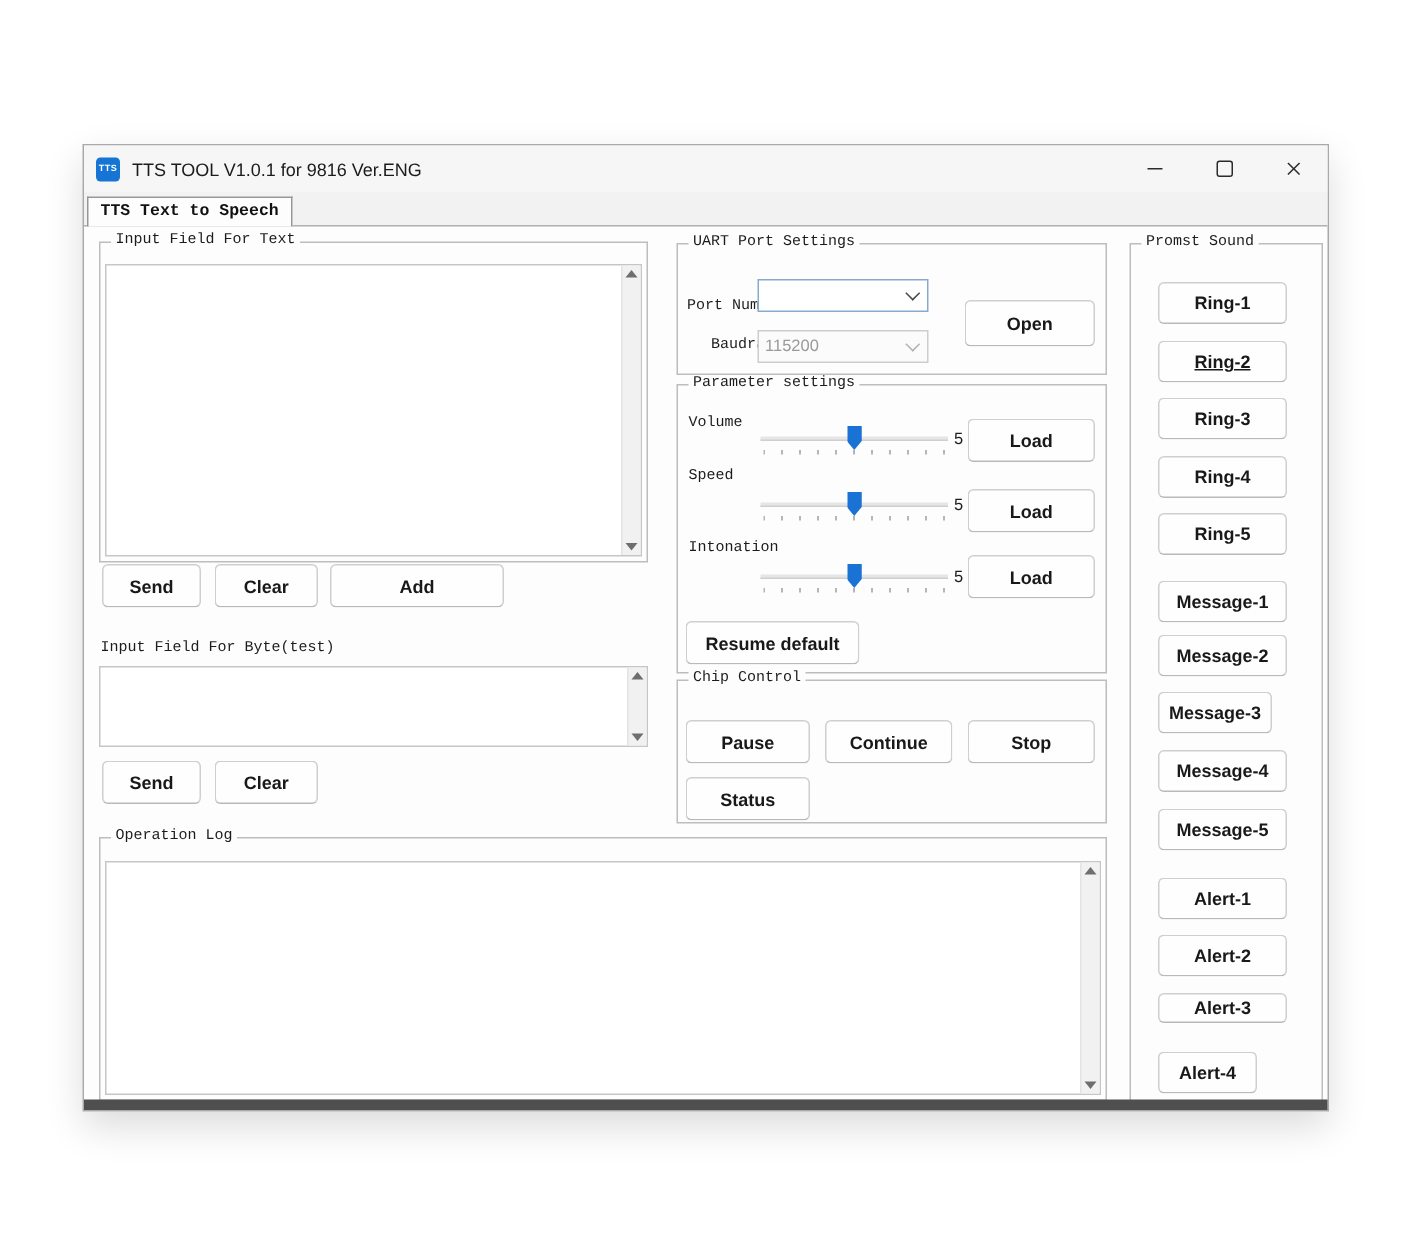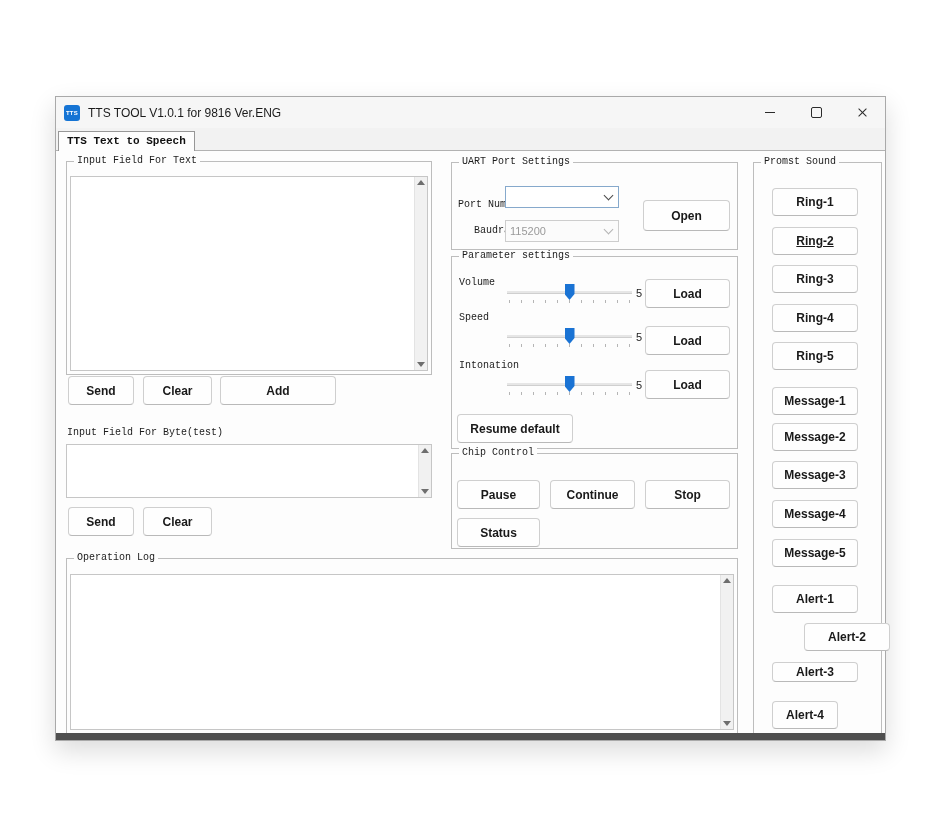--- a/index.html
+++ b/index.html
@@ -204,24 +204,24 @@
 
     <div class="group" style="left:697px; top:65px; width:129px; height:573px;">
       <span class="glabel">Promst Sound</span>
       <div class="btn" style="left:18px; top:25px; width:86px; height:28px;">Ring-1</div>
       <div class="btn" style="left:18px; top:64px; width:86px; height:28px;text-decoration:underline;">Ring-2</div>
       <div class="btn" style="left:18px; top:102px; width:86px; height:28px;">Ring-3</div>
       <div class="btn" style="left:18px; top:141px; width:86px; height:28px;">Ring-4</div>
       <div class="btn" style="left:18px; top:179px; width:86px; height:28px;">Ring-5</div>
       <div class="btn" style="left:18px; top:224px; width:86px; height:28px;">Message-1</div>
       <div class="btn" style="left:18px; top:260px; width:86px; height:28px;">Message-2</div>
-      <div class="btn" style="left:18px; top:298px; width:86px; height:28px;">Message-3</div>
+      <div class="btn" style="left:18px; top:298px; width:76px; height:28px;">Message-3</div>
       <div class="btn" style="left:18px; top:337px; width:86px; height:28px;">Message-4</div>
       <div class="btn" style="left:18px; top:376px; width:86px; height:28px;">Message-5</div>
       <div class="btn" style="left:18px; top:422px; width:86px; height:28px;">Alert-1</div>
-      <div class="btn" style="left:18px; top:460px; width:86px; height:28px;margin-left:32px;">Alert-2</div>
+      <div class="btn" style="left:18px; top:460px; width:86px; height:28px;">Alert-2</div>
       <div class="btn" style="left:18px; top:499px; width:86px; height:20px;">Alert-3</div>
       <div class="btn" style="left:18px; top:538px; width:66px; height:28px;">Alert-4</div>
     </div>
 
     <div class="bottom-strip"></div>
   </div>
 </div>
 
 </body></html>

